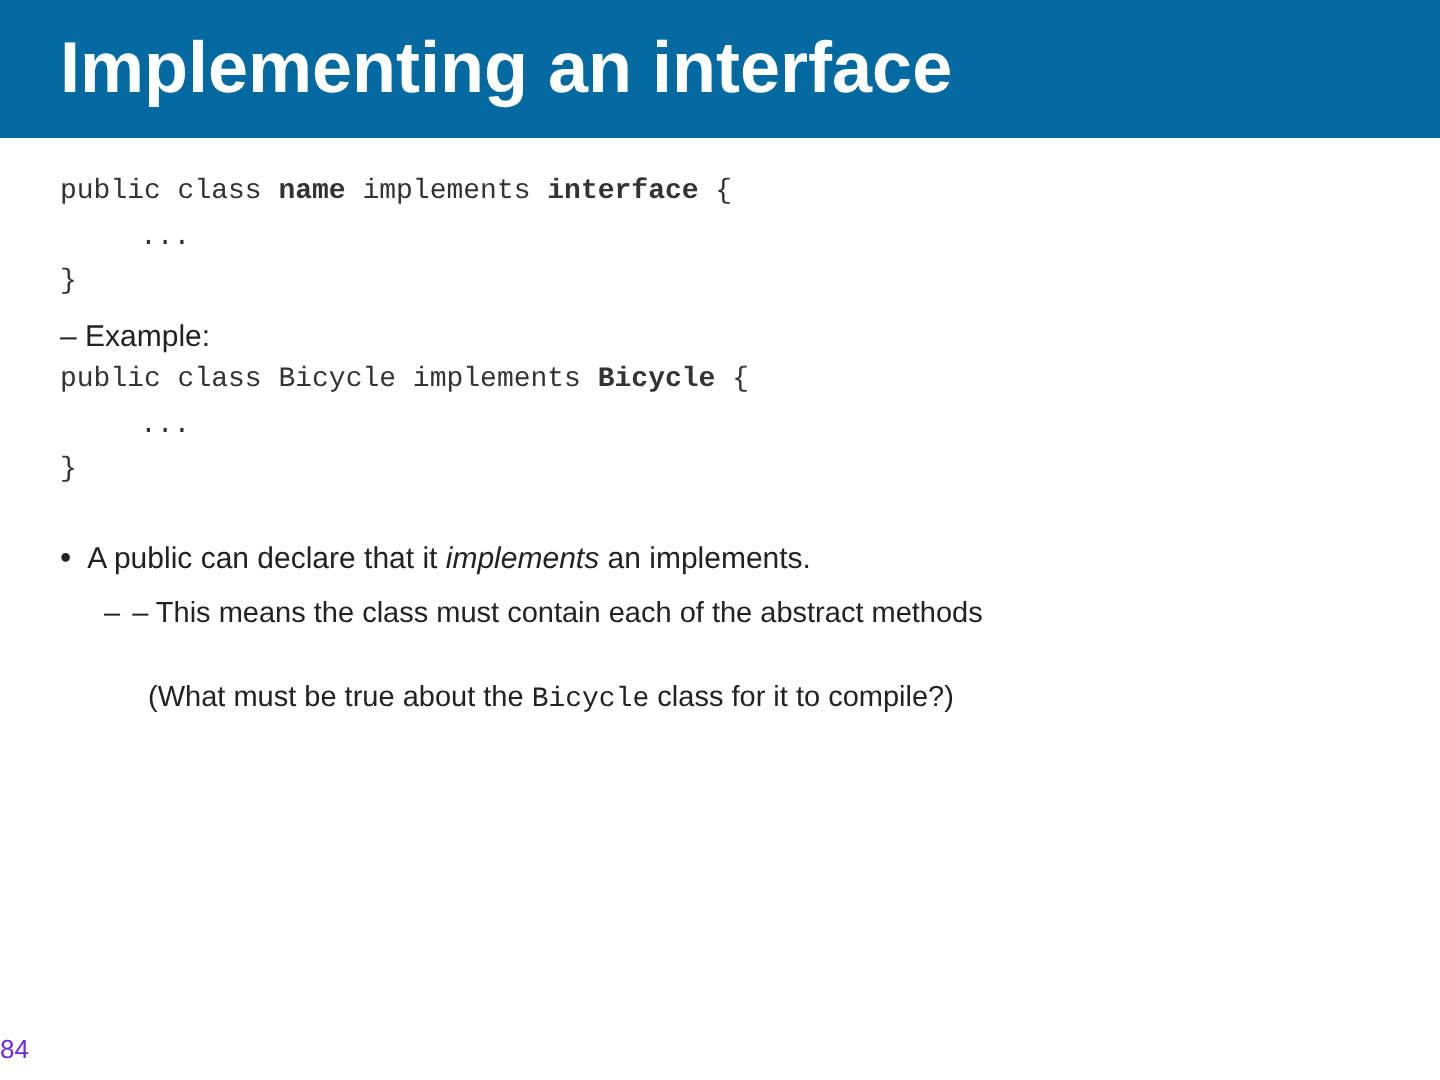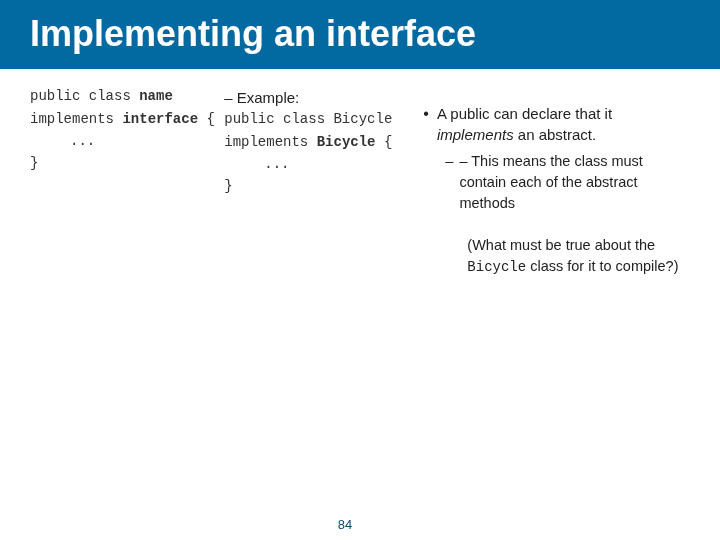--- a/index.html
+++ b/index.html
@@ -30,21 +30,21 @@
       color: #ffffff;
       font-size: 36px;
       font-weight: bold;
       line-height: 1.2;
     }
 
     .content {
       flex: 1;
       padding: 16px 30px 10px 30px;
       display: flex;
-      flex-direction: row;
+      flex-direction: column;
       gap: 0;
     }
 
     .code-block {
       font-family: 'Courier New', Courier, monospace;
       font-size: 14px;
       color: #333333;
       line-height: 1.6;
       margin-bottom: 4px;
     }
@@ -109,23 +109,23 @@
 
     .what-must {
       font-size: 14.5px;
       color: #222222;
       line-height: 1.45;
       margin-left: 44px;
       margin-top: 15px;
     }
 
     .page-number {
-      text-align: center;
+      text-align: left;
       font-size: 13px;
-      color: #0c4a6e;
+      color: #6d28d9;
       padding: 0 30px 8px 0;
       flex-shrink: 0;
     }
 
     code {
       font-family: 'Courier New', Courier, monospace;
       font-size: 14px;
     }
   </style>
 </head>
@@ -169,21 +169,21 @@
         <span>
           <code>}</code>
         </span>
       </div>
     </div>
 
     <div class="bullet-section">
       <div class="bullet-item">
         <span class="bullet">•</span>
         <span class="bullet-text">
-          <span>A public can declare that it </span><em>implements</em><span> an abstract.</span>
+          <span>A public can declare that it </span><em>implements</em><span> an implements.</span>
         </span>
       </div>
 
       <div class="sub-dash">
         <span class="dash">–</span>
         <span>
           <span>– This means the class must contain each of the abstract methods</span><br>
         </span>
       </div>
 

